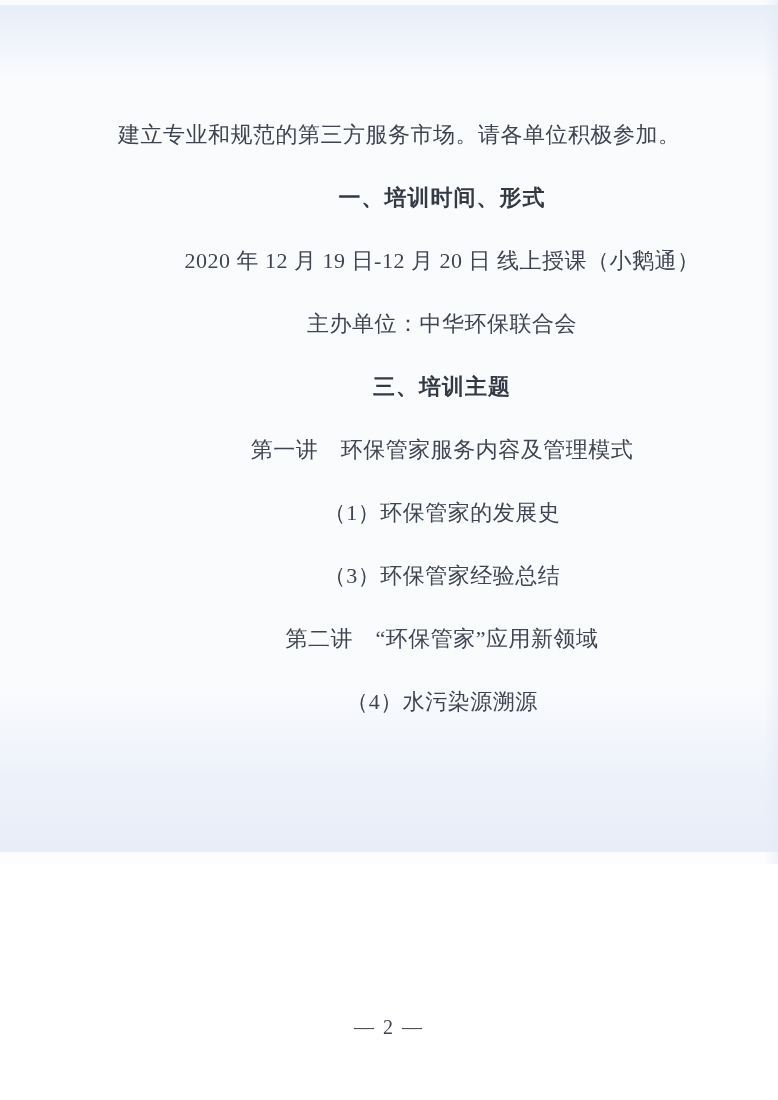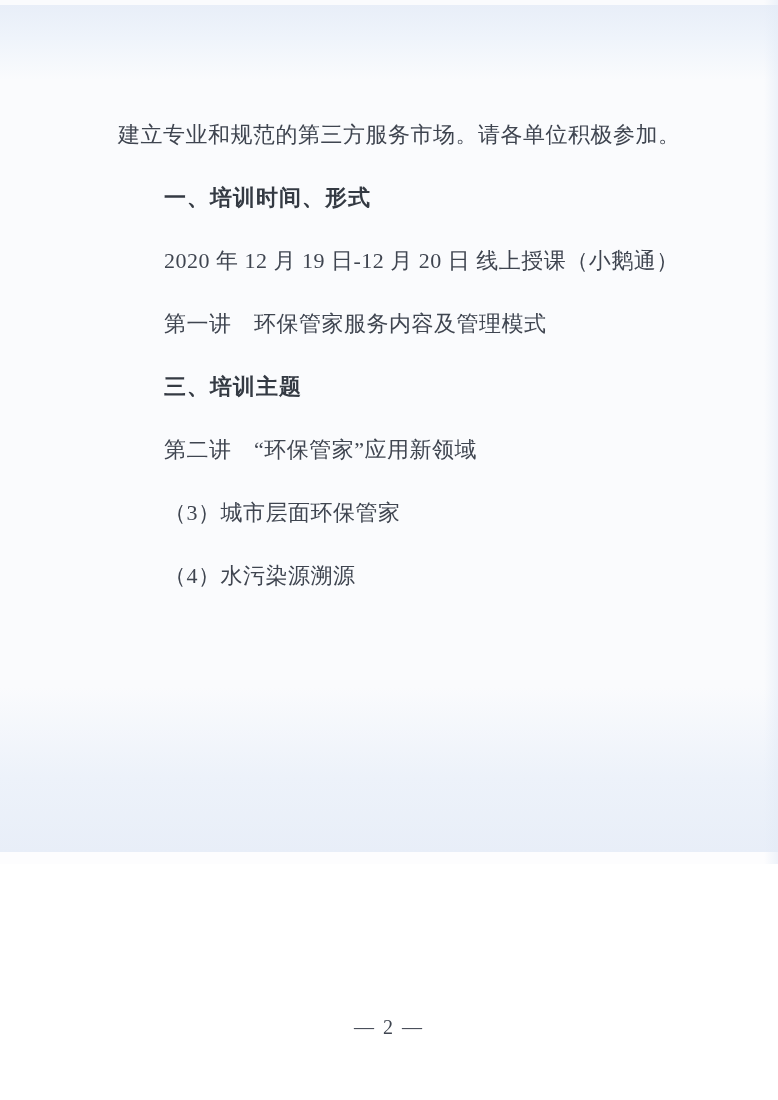--- a/index.html
+++ b/index.html
@@ -56,21 +56,21 @@
     z-index: 2;
   }
   .line {
     height: 41px;
     line-height: 41px;
     font-size: 22px;
     letter-spacing: 0.5px;
     color: var(--text, #3f4550);
     white-space: nowrap;
   }
-  .line.indent { padding-left: 46px; }
+  .line.indent { padding-left: 46px; text-align: center; }
   .line.heading {
     font-weight: bold;
     color: var(--heading, #343a43);
     letter-spacing: 1px;
   }
   .page-footer {
     position: absolute;
     left: 0; right: 0;
     top: 1012px;
     height: 30px;
@@ -88,22 +88,24 @@
 <div class="scan-page">
   <div class="tint-top"></div>
   <div class="tint-bottom"></div>
   <div class="edge-bottom"></div>
   <div class="edge-right"></div>
 
   <div class="content">
     <p class="line">建立专业和规范的第三方服务市场。请各单位积极参加。</p>
     <p class="line indent heading">一、培训时间、形式</p>
     <p class="line indent">2020 年 12 月 19 日-12 月 20 日  线上授课（小鹅通）</p>
+    <p class="line indent">主办单位：中华环保联合会</p>
+    <p class="line indent heading">三、培训主题</p>
     <p class="line indent">第一讲　环保管家服务内容及管理模式</p>
-    <p class="line indent heading">三、培训主题</p>
+    <p class="line indent">（1）环保管家的发展史</p>
+    <p class="line indent">（3）环保管家经验总结</p>
     <p class="line indent">第二讲　“环保管家”应用新领域</p>
-    <p class="line indent">（3）城市层面环保管家</p>
     <p class="line indent">（4）水污染源溯源</p>
 
   </div>
 
   <div class="page-footer">— 2 —</div>
 </div>
 
 </body></html>

